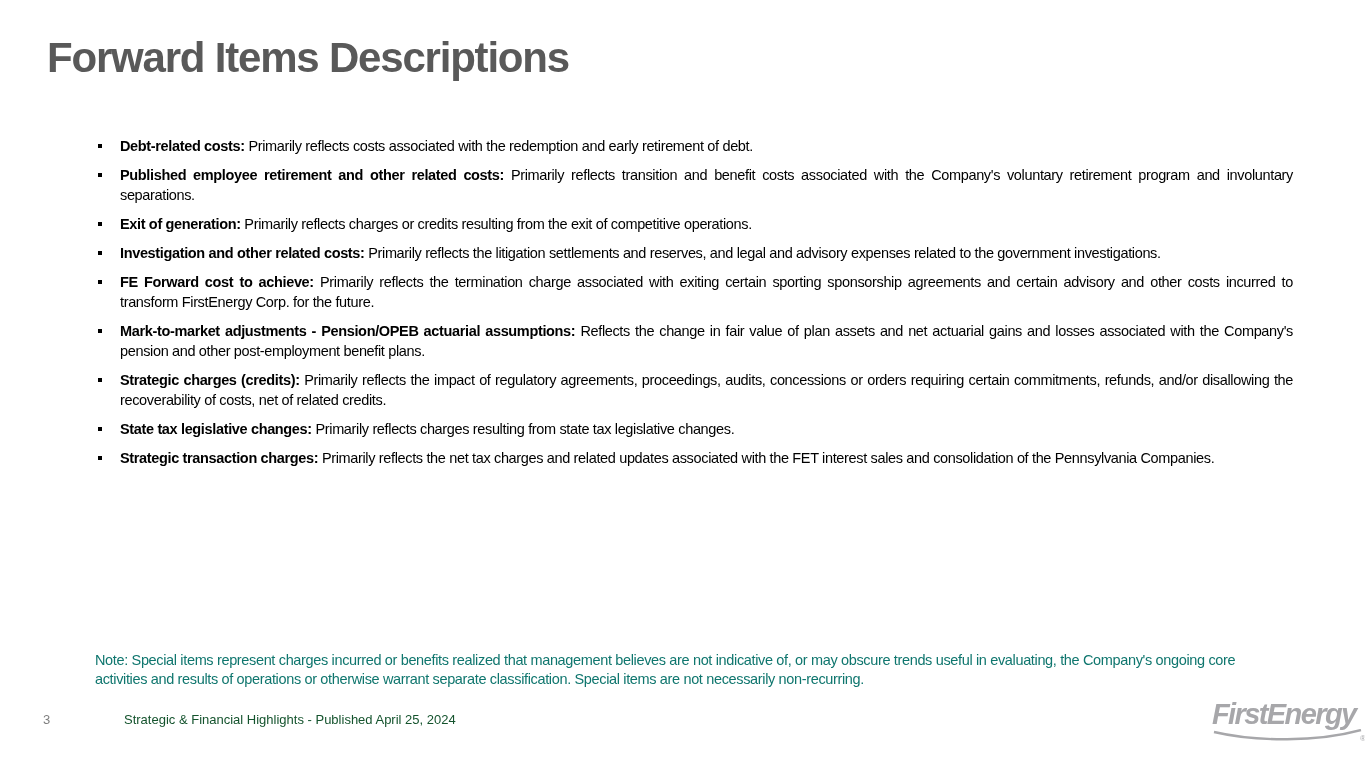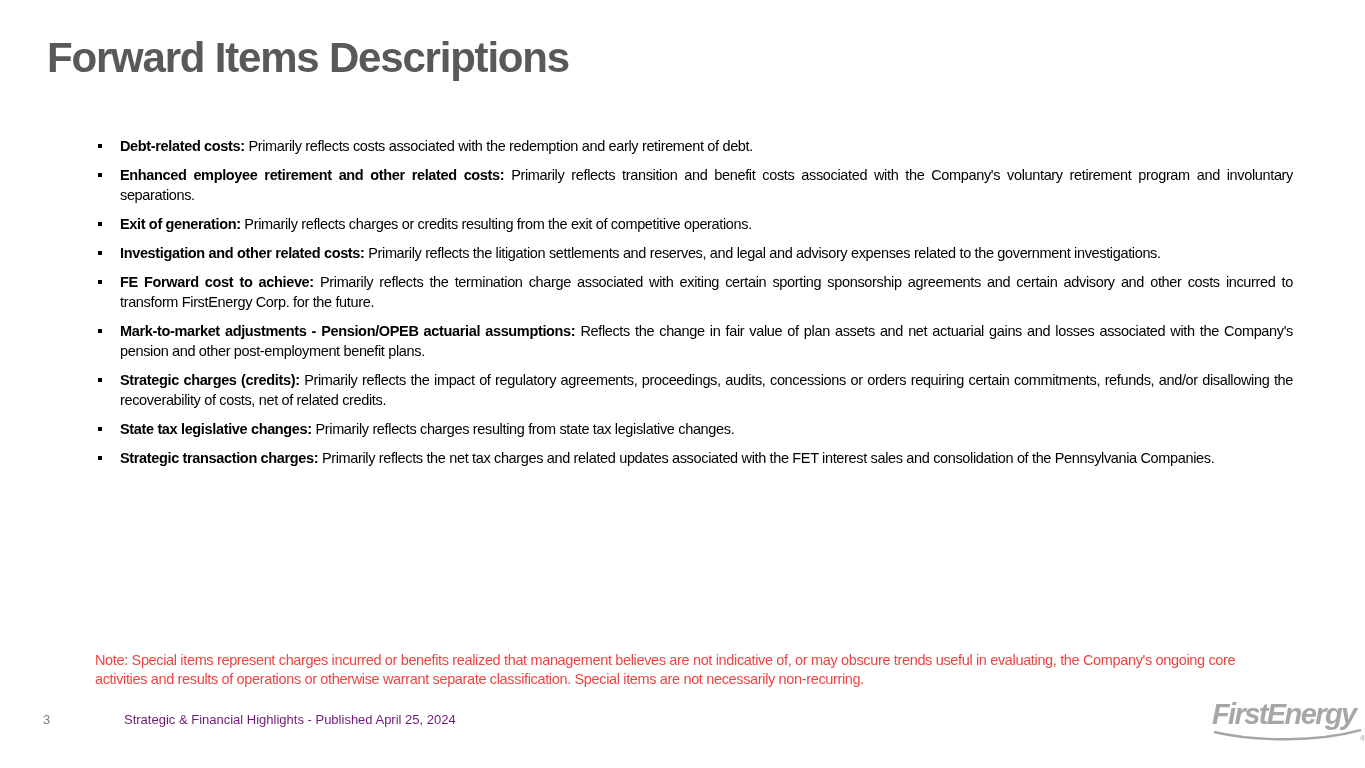--- a/index.html
+++ b/index.html
@@ -59,35 +59,35 @@
   }
   .slide-note {
     position: absolute;
     left: 95px;
     top: 651px;
     width: 1192px;
     margin: 0;
     font-size: 14.5px;
     line-height: 19px;
     letter-spacing: -0.35px;
-    color: #ef4444;
+    color: #0f766e;
   }
   .page-number {
     position: absolute;
     left: 43px;
     top: 712px;
     font-size: 13px;
     color: #7f7f7f;
   }
   .footer-text {
     position: absolute;
     left: 124px;
     top: 712px;
     font-size: 13px;
-    color: #701a75;
+    color: #14532d;
   }
   .logo {
     position: absolute;
     left: 1181px;
     top: 698px;
     width: 156px;
     height: 52px;
     margin-left: 31px;
   }
   .logo-text {
@@ -120,21 +120,21 @@
 </head>
 <body>
 
 <div class="slide">
 
   <h1 class="slide-title">Forward Items Descriptions</h1>
 
   <ul class="bullet-list" id="bullet-list">
     <li class="bullet-item"><span class="bullet-marker"></span><span class="bullet-term">Debt-related costs:</span> <span class="bullet-desc">Primarily reflects costs associated with the redemption and early retirement of debt.</span></li>
 
-    <li class="bullet-item"><span class="bullet-marker"></span><span class="bullet-term">Enhanced employee retirement and other related costs:</span> <span class="bullet-desc">Primarily reflects transition and benefit costs associated with the Company's voluntary retirement program and involuntary separations.</span></li>
+    <li class="bullet-item"><span class="bullet-marker"></span><span class="bullet-term">Published employee retirement and other related costs:</span> <span class="bullet-desc">Primarily reflects transition and benefit costs associated with the Company's voluntary retirement program and involuntary separations.</span></li>
 
     <li class="bullet-item"><span class="bullet-marker"></span><span class="bullet-term">Exit of generation:</span> <span class="bullet-desc">Primarily reflects charges or credits resulting from the exit of competitive operations.</span></li>
 
     <li class="bullet-item"><span class="bullet-marker"></span><span class="bullet-term">Investigation and other related costs:</span> <span class="bullet-desc">Primarily reflects the litigation settlements and reserves, and legal and advisory expenses related to the government investigations.</span></li>
 
     <li class="bullet-item"><span class="bullet-marker"></span><span class="bullet-term">FE Forward cost to achieve:</span> <span class="bullet-desc">Primarily reflects the termination charge associated with exiting certain sporting sponsorship agreements and certain advisory and other costs incurred to transform FirstEnergy Corp. for the future.</span></li>
 
     <li class="bullet-item"><span class="bullet-marker"></span><span class="bullet-term">Mark-to-market adjustments - Pension/OPEB actuarial assumptions:</span> <span class="bullet-desc">Reflects the change in fair value of plan assets and net actuarial gains and losses associated with the Company's pension and other post-employment benefit plans.</span></li>
 
     <li class="bullet-item"><span class="bullet-marker"></span><span class="bullet-term">Strategic charges (credits):</span> <span class="bullet-desc">Primarily reflects the impact of regulatory agreements, proceedings, audits, concessions or orders requiring certain commitments, refunds, and/or disallowing the recoverability of costs, net of related credits.</span></li>

